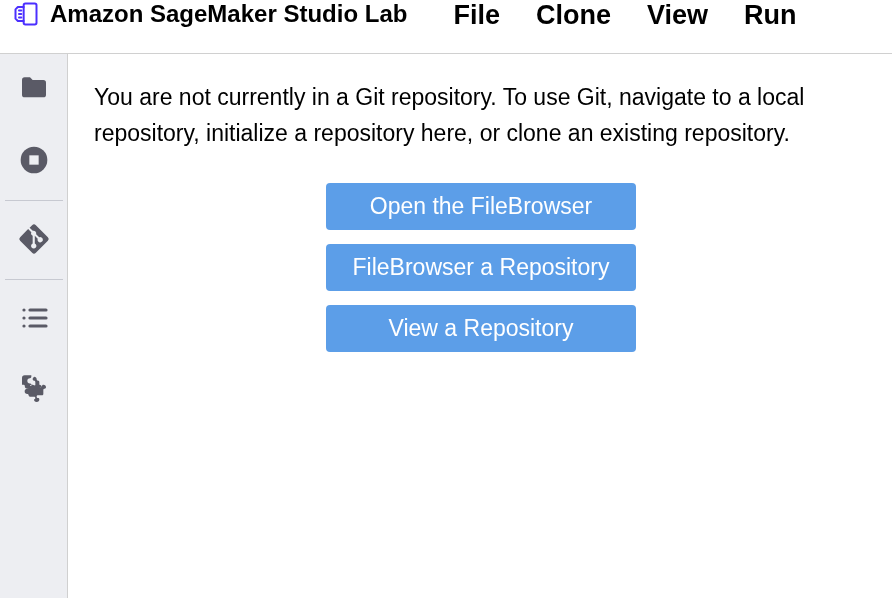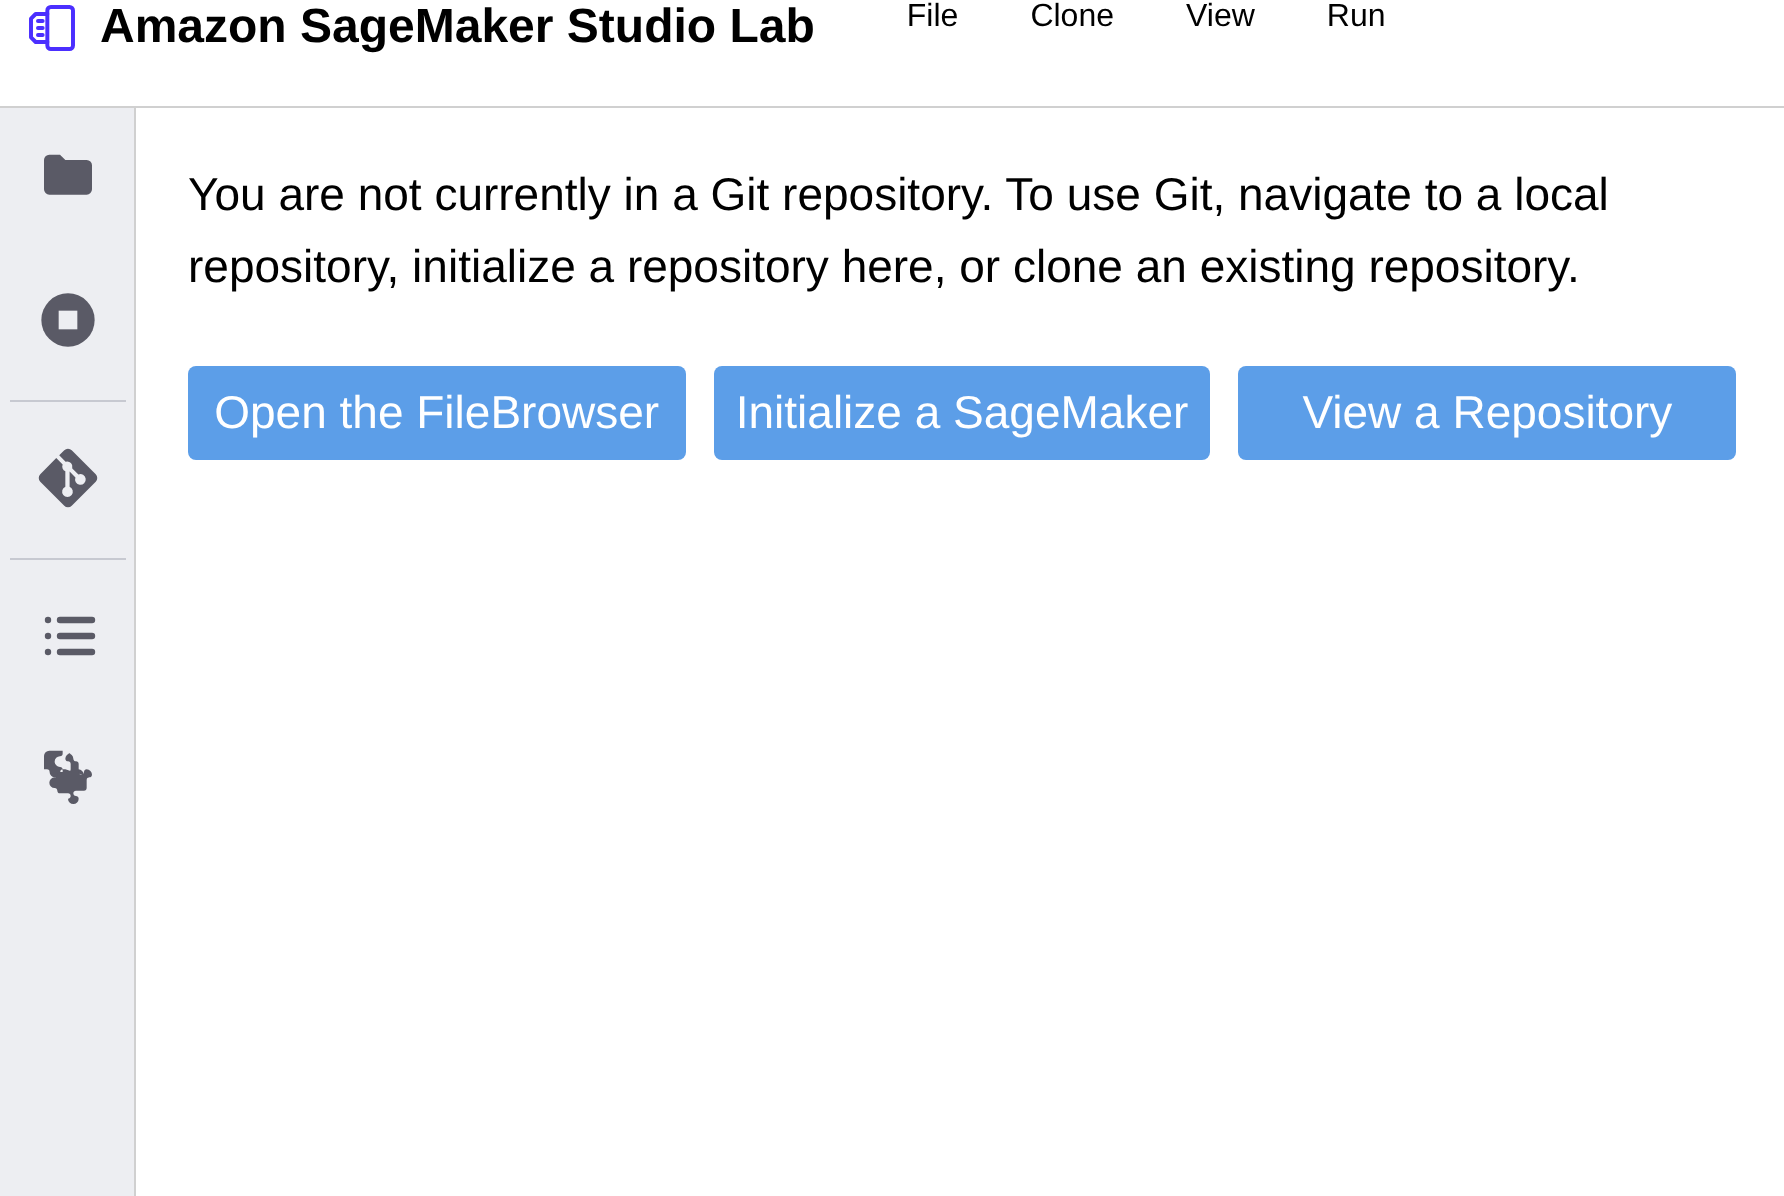--- a/index.html
+++ b/index.html
@@ -28,22 +28,22 @@
       flex: 0 0 auto;
       color: #4b2fff;
     }
     .app-title {
       font-size: 24px;
       font-weight: 800;
       margin-right: 28px;
       flex: 0 0 auto;
     }
     .menu-item {
-      font-size: 16px;
-      font-weight: 400;
+      font-size: 27px;
+      font-weight: 700;
       padding: 0 18px;
       cursor: pointer;
       flex: 0 0 auto;
     }
     
     .body-area {
       display: flex;
       height: calc(100% - 54px);
     }
     
@@ -78,21 +78,21 @@
       overflow: hidden;
     }
     .git-msg {
       font-size: 23px;
       line-height: 1.55;
       max-width: 790px;
     }
     .btn-stack {
       margin-top: 32px;
       display: flex;
-      flex-direction: row;
+      flex-direction: column;
       align-items: center;
       gap: 14px;
     }
     .action-btn {
       background: #5c9ee8;
       color: #fff;
       border: none;
       border-radius: 4px;
       font-size: 23px;
       padding: 10px 0;
@@ -170,18 +170,18 @@
             <path d="M13 2a2 2 0 0 0-2 2c0 .6.5 1 1 1h0c.6 0 1 .4 1 1v2c0 .6-.4 1-1 1H9c-.6 0-1 .4-1 1v0c0 .5-.4 1-1 1a2 2 0 1 0 0 4c.6 0 1 .5 1 1v0c0 .6.4 1 1 1h3c.6 0 1 .4 1 1v0c0 .5-.4 1-1 1a2 2 0 1 0 4 0c0-.6-.5-1-1-1v0c-.6 0-1-.4-1-1v0c0-.6.4-1 1-1h3c.6 0 1-.4 1-1v-3c0-.6.4-1 1-1h0c.5 0 1-.4 1-1a2 2 0 0 0-2-2c-.6 0-1 .5-1 1v0c0 .6-.4 1-1 1h0c-.6 0-1-.4-1-1V6c0-.6-.4-1-1-1h0c-.5 0-1-.4-1-1a2 2 0 0 0-2-2z"></path>
           </svg>
       </span>
     </div>
   </div>
 
   <div class="main">
     <p class="git-msg">You are not currently in a Git repository. To use Git, navigate to a local repository, initialize a repository here, or clone an existing repository.</p>
     <div class="btn-stack">
       <button class="action-btn">Open the FileBrowser</button>
-      <button class="action-btn">Initialize a SageMaker</button>
+      <button class="action-btn">FileBrowser a Repository</button>
       <button class="action-btn">View a Repository</button>
     </div>
   </div>
 
 </div>
 
 </body></html>

